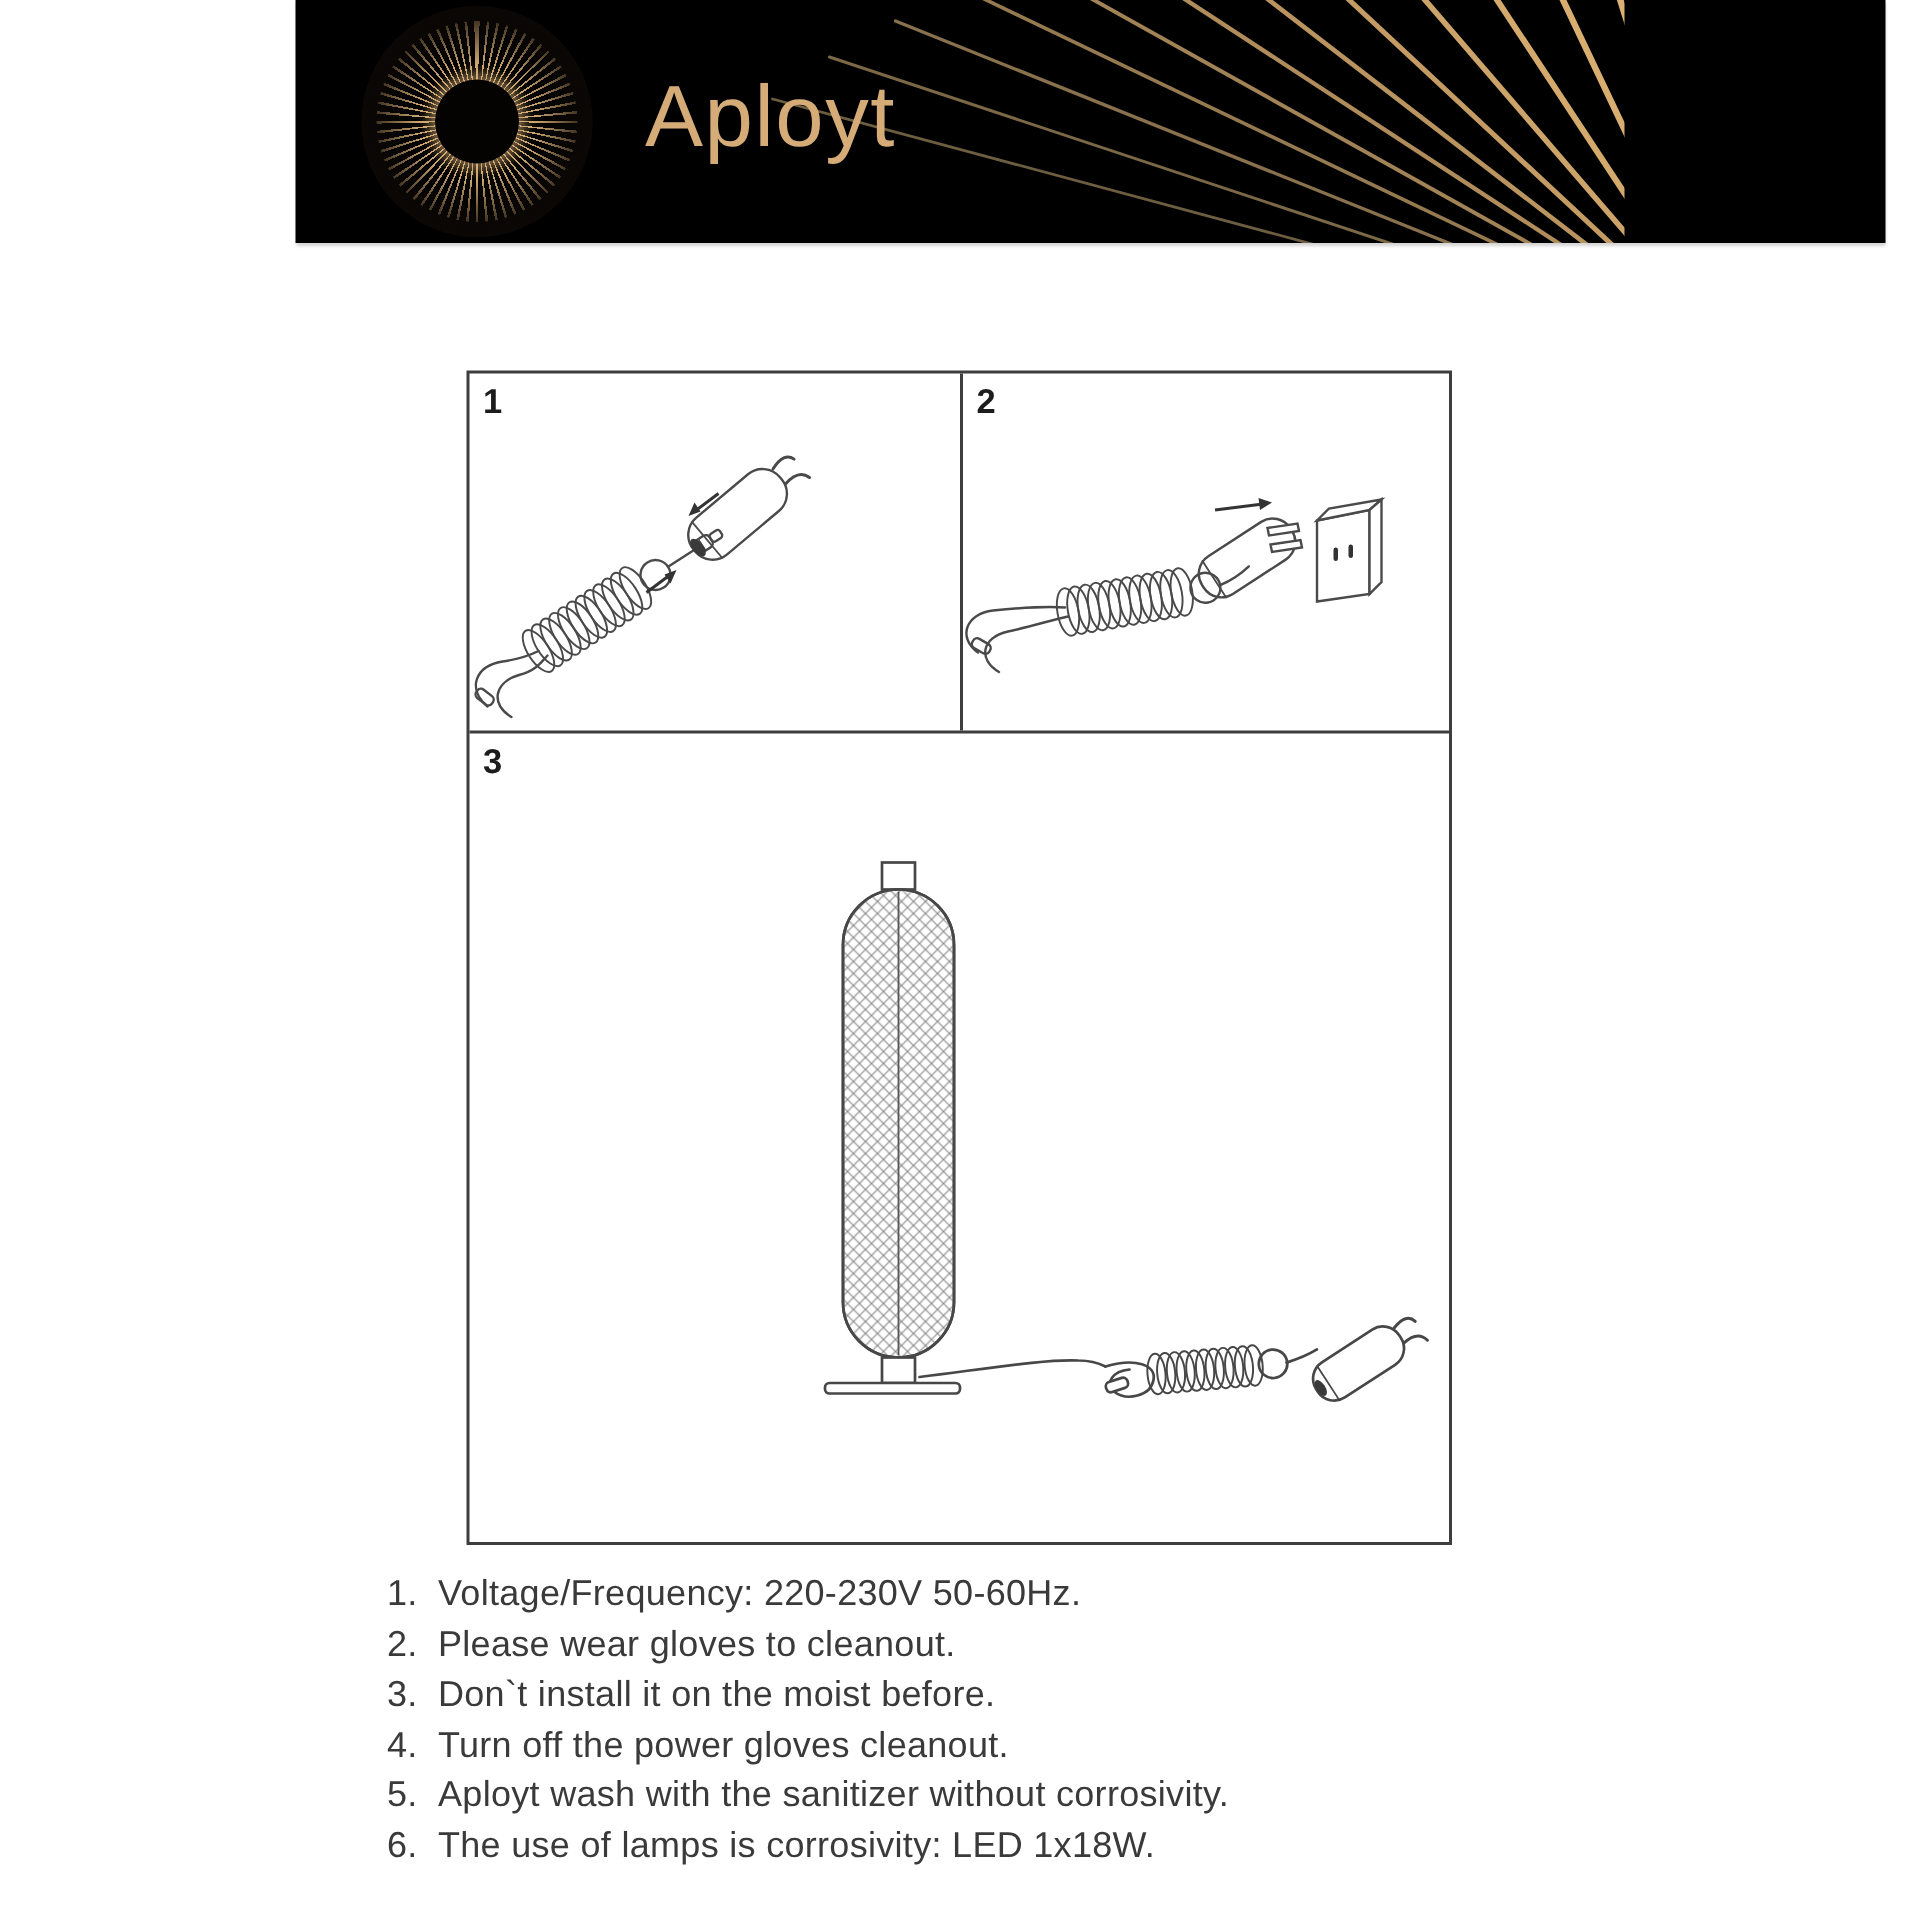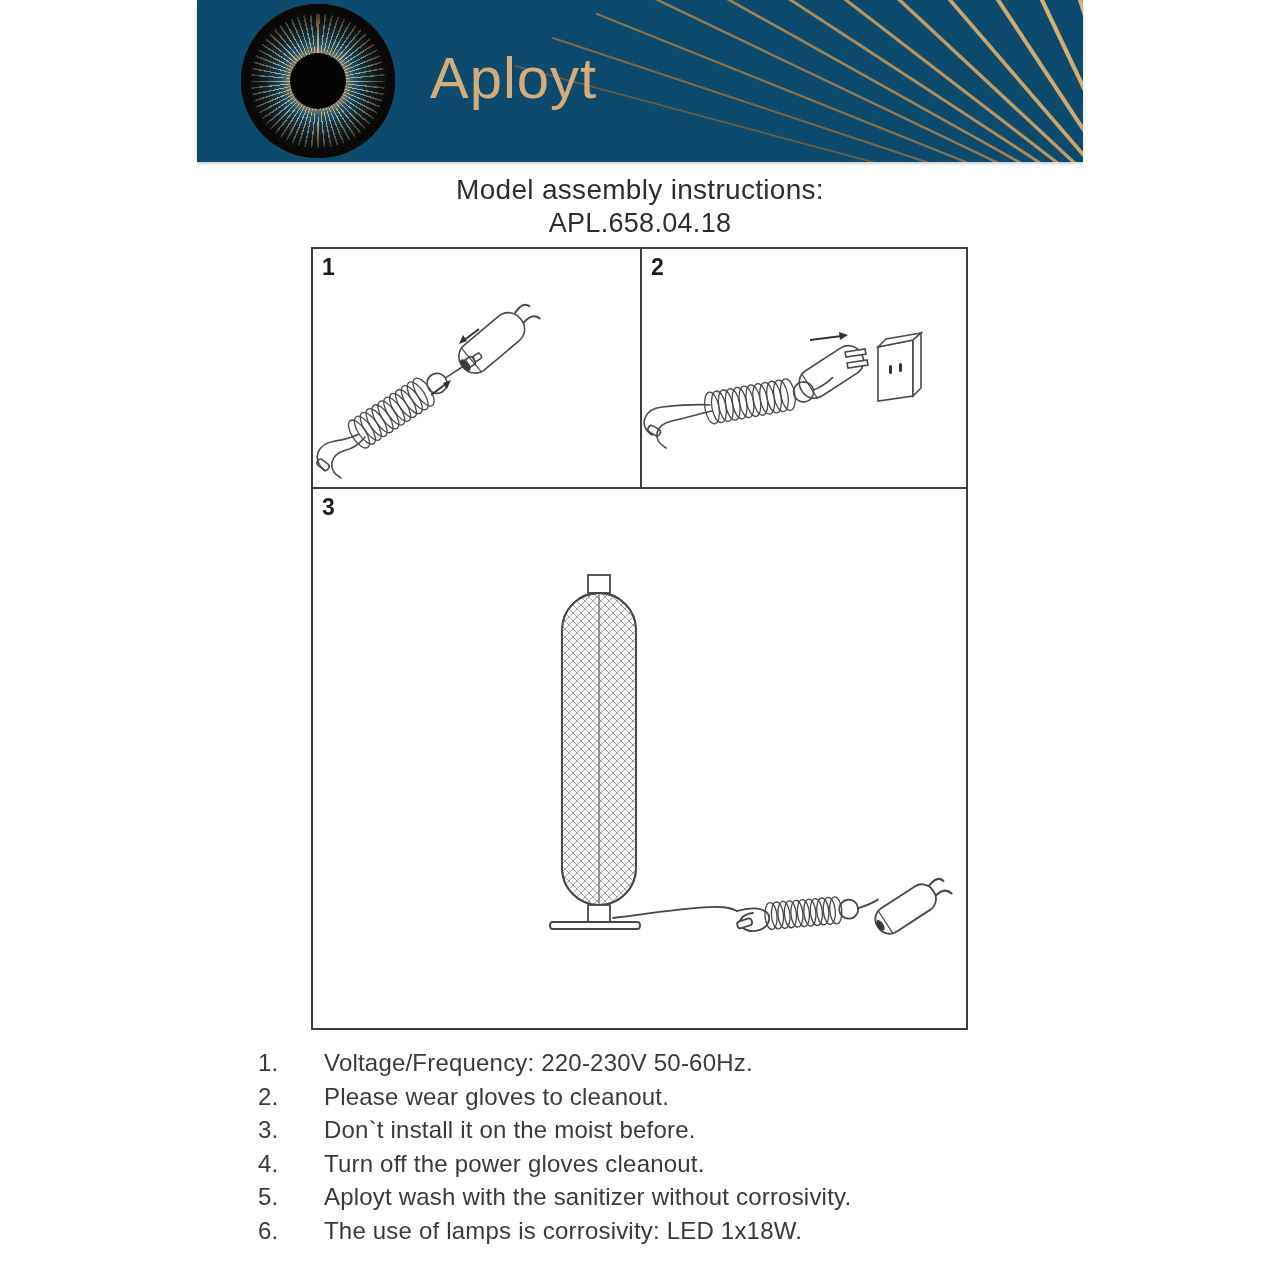--- a/index.html
+++ b/index.html
@@ -1,20 +1,20 @@
 <!DOCTYPE html>
 <html><head>
 <meta charset="utf-8">
 <style>
   html,body{margin:0;padding:0;background:#ffffff;}
   .page{position:relative;width:1280px;height:1280px;background:#ffffff;overflow:hidden;
         font-family:"Liberation Sans", sans-serif;}
 
   
-  .banner{position:absolute;left:197px;top:0;width:886px;height:162px;background:#0c4a6e;
+  .banner{position:absolute;left:197px;top:0;width:1060px;height:162px;background:#000000;
           overflow:hidden;box-shadow:0 2px 2px rgba(0,0,0,.18);}
   .fanrays{position:absolute;left:0;top:0;width:886px;height:162px;display:block;}
   .logo{position:absolute;left:54px;top:14px;width:134px;height:134px;border-radius:50%;
         background:repeating-conic-gradient(from 0deg, rgba(214,174,116,.95) 0deg 1.5deg, rgba(10,7,5,0) 1.5deg 5.6deg);}
   .logo-fade{position:absolute;left:44px;top:4px;width:154px;height:154px;border-radius:50%;
         background:radial-gradient(circle, rgba(10,7,5,0) 0 36%, rgba(10,7,5,.45) 52%, #0a0705 72%);}
   .logo-center{position:absolute;left:93px;top:53px;width:56px;height:56px;border-radius:50%;
         background:#050302;box-shadow:0 0 9px 4px rgba(232,188,128,.6);}
   .brand{position:absolute;left:233px;top:44px;font-size:58px;font-weight:400;color:#d5ab77;
          letter-spacing:1px;}
@@ -32,21 +32,21 @@
   .panel-1{left:0;top:0;width:329px;height:238px;border-right:2px solid #3e3e3e;}
   .panel-2{left:329px;top:0;width:324px;height:238px;}
   .panel-3{left:0;top:238px;width:653px;height:541px;border-top:2px solid #3e3e3e;}
   .pnum{position:absolute;left:9px;top:5px;font-size:23px;font-weight:700;color:#1c1c1c;}
   .panel svg{position:absolute;left:0;top:0;display:block;}
 
   
   .instr{position:absolute;left:258px;top:1046px;width:760px;}
   .instr-row{display:flex;font-size:24px;color:#3a3a3a;line-height:33.5px;letter-spacing:.2px;}
   .instr-num{width:34px;flex:none;}
-  .instr-text{flex:1;margin-left:32px;}
+  .instr-text{flex:1;}
 </style>
 </head>
 <body>
 
 <div class="page">
 
   <div class="banner">
     <svg class="fanrays" viewBox="0 0 886 162" xmlns="http://www.w3.org/2000/svg">
       <g stroke-linecap="round">
         <line x1="958" y1="238" x2="318" y2="66" stroke="#6e5e41" stroke-width="1.8"></line>
@@ -65,22 +65,20 @@
         <line x1="958" y1="238" x2="942" y2="-46" stroke="#e0b476" stroke-width="4.7"></line>
       </g>
     </svg>
     <div class="logo-fade"></div>
     <div class="logo"></div>
     <div class="logo-fade"></div>
     <div class="logo-center"></div>
     <div class="brand">Aployt</div>
   </div>
 
-  <div class="title">Model assembly instructions:</div>
-  <div class="model">APL.658.04.18</div>
 
   <div class="panels">
 
     <div class="panel panel-1">
       <span class="pnum">1</span>
       <svg width="327" height="236" viewBox="0 0 327 236" xmlns="http://www.w3.org/2000/svg">
         <g fill="none" stroke="#4a4a4a" stroke-width="1.6" stroke-linecap="round">
 
           <path d="M12,222 C-2,210 4,195 22,192 C36,190 42,187 46,185"></path>
           <path d="M28,229 C14,221 16,206 33,201 C45,198 49,191 52,188"></path>

